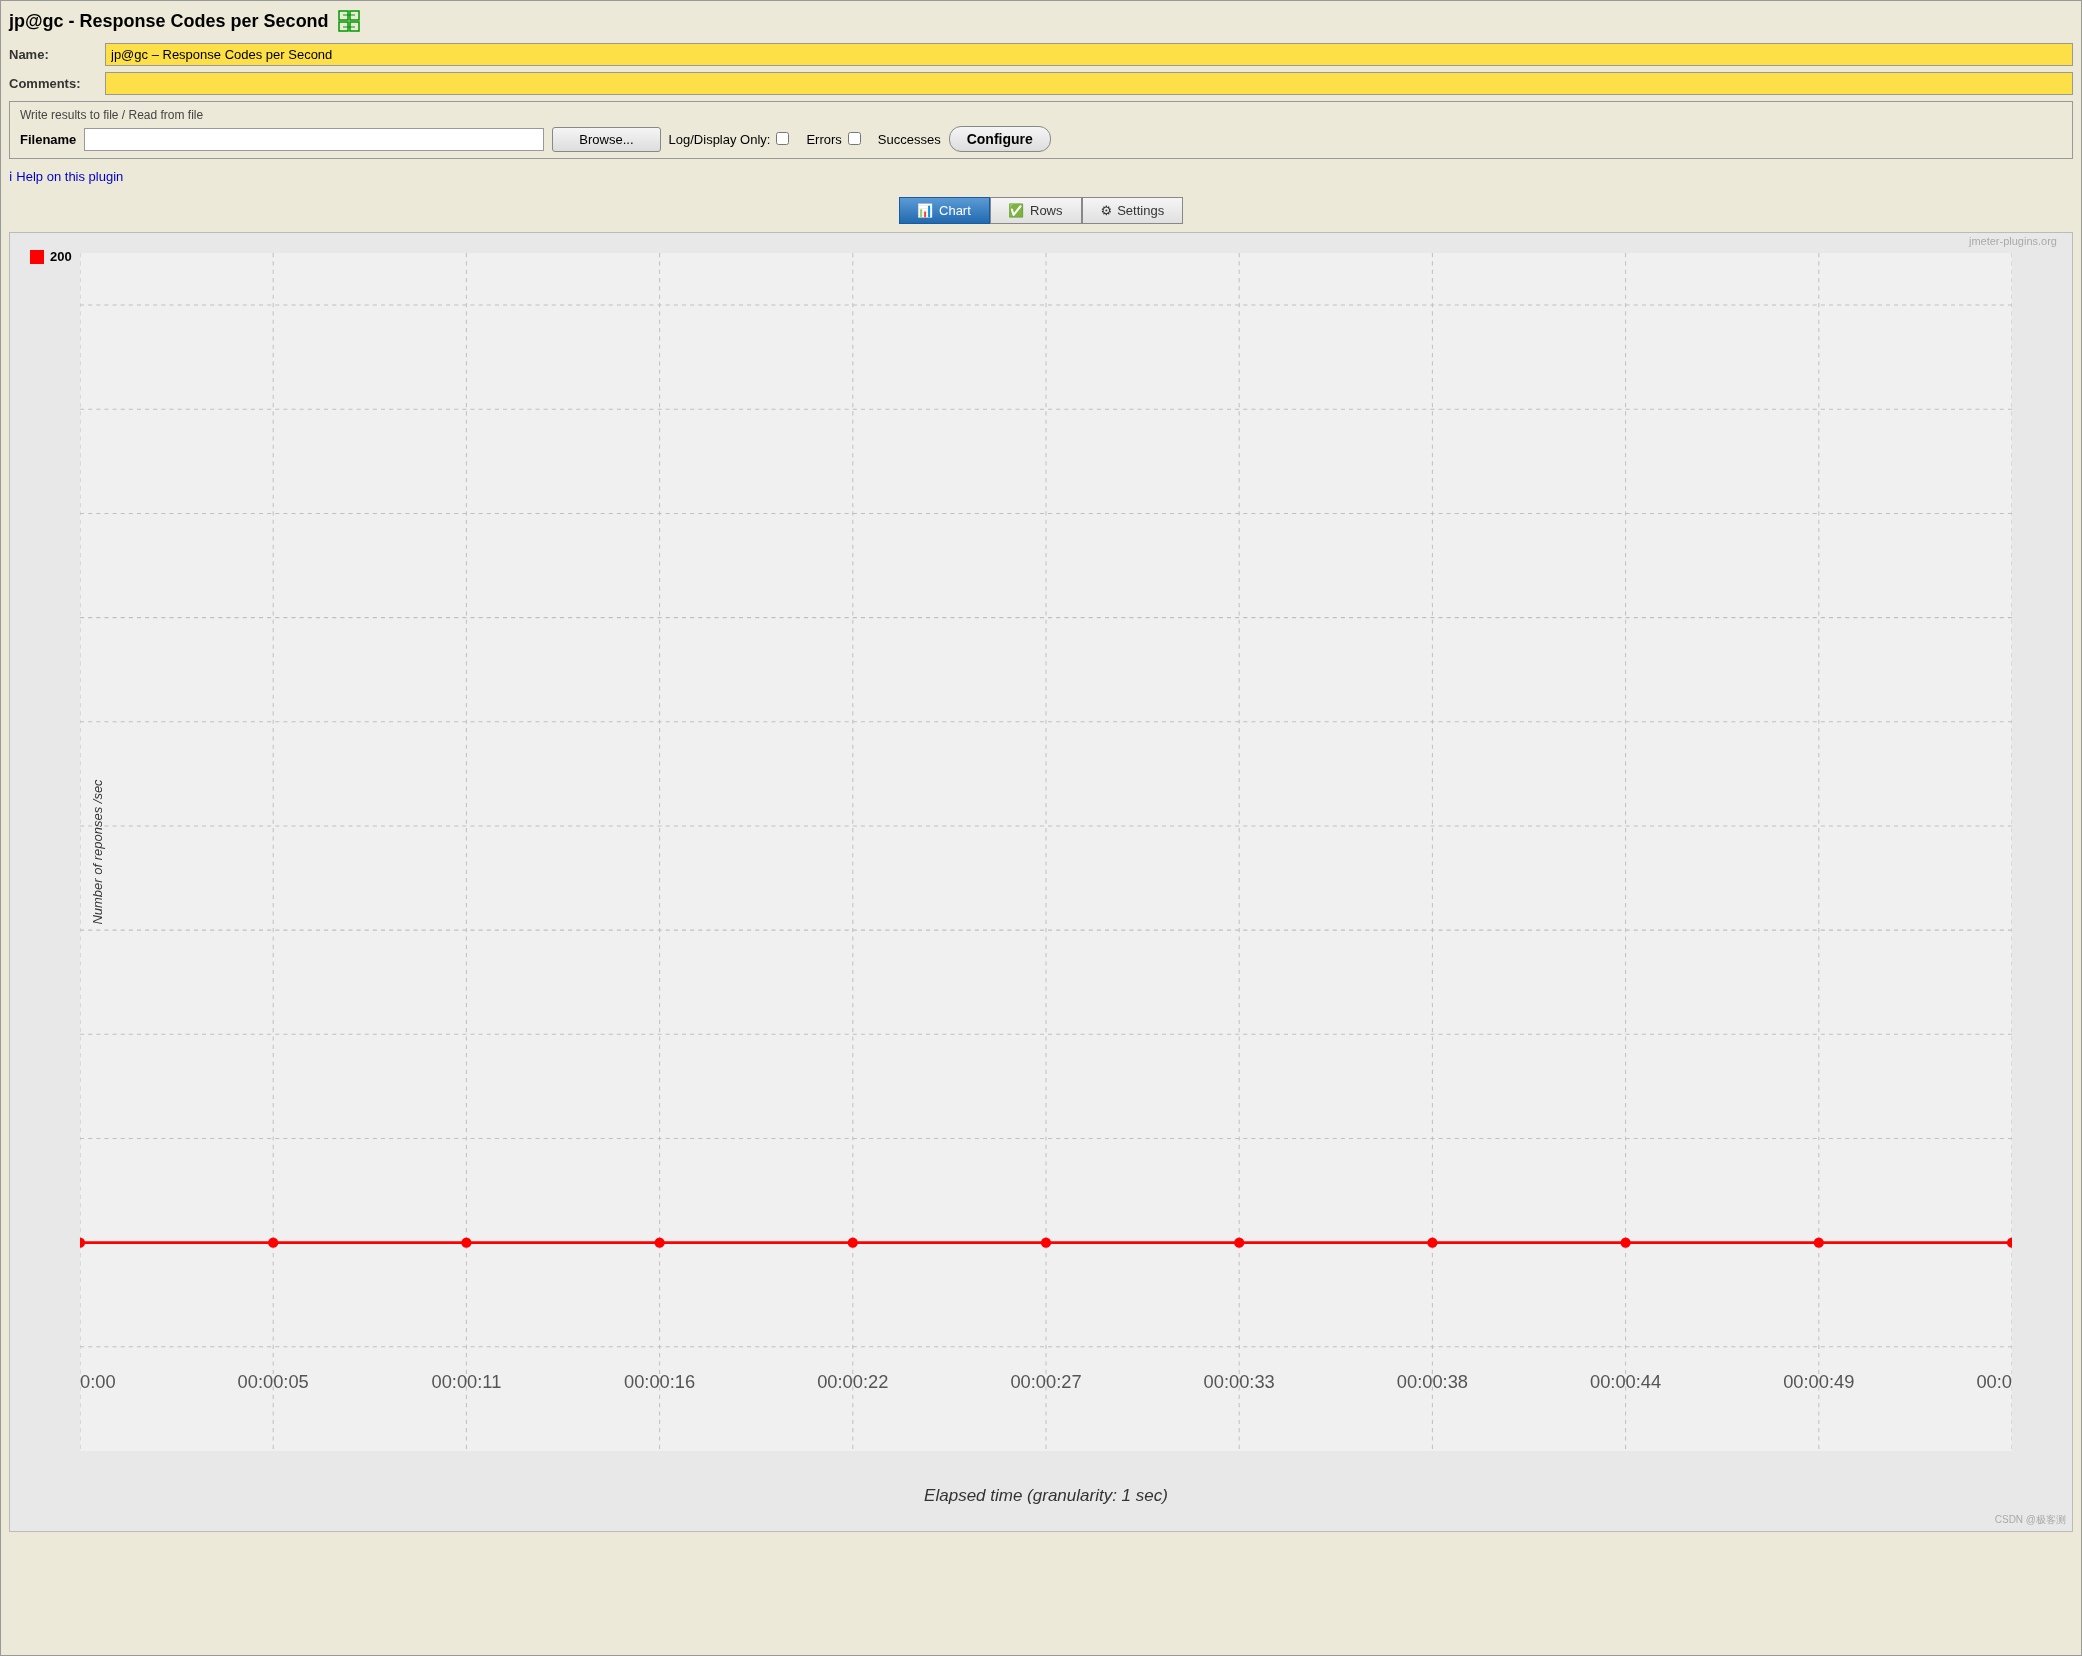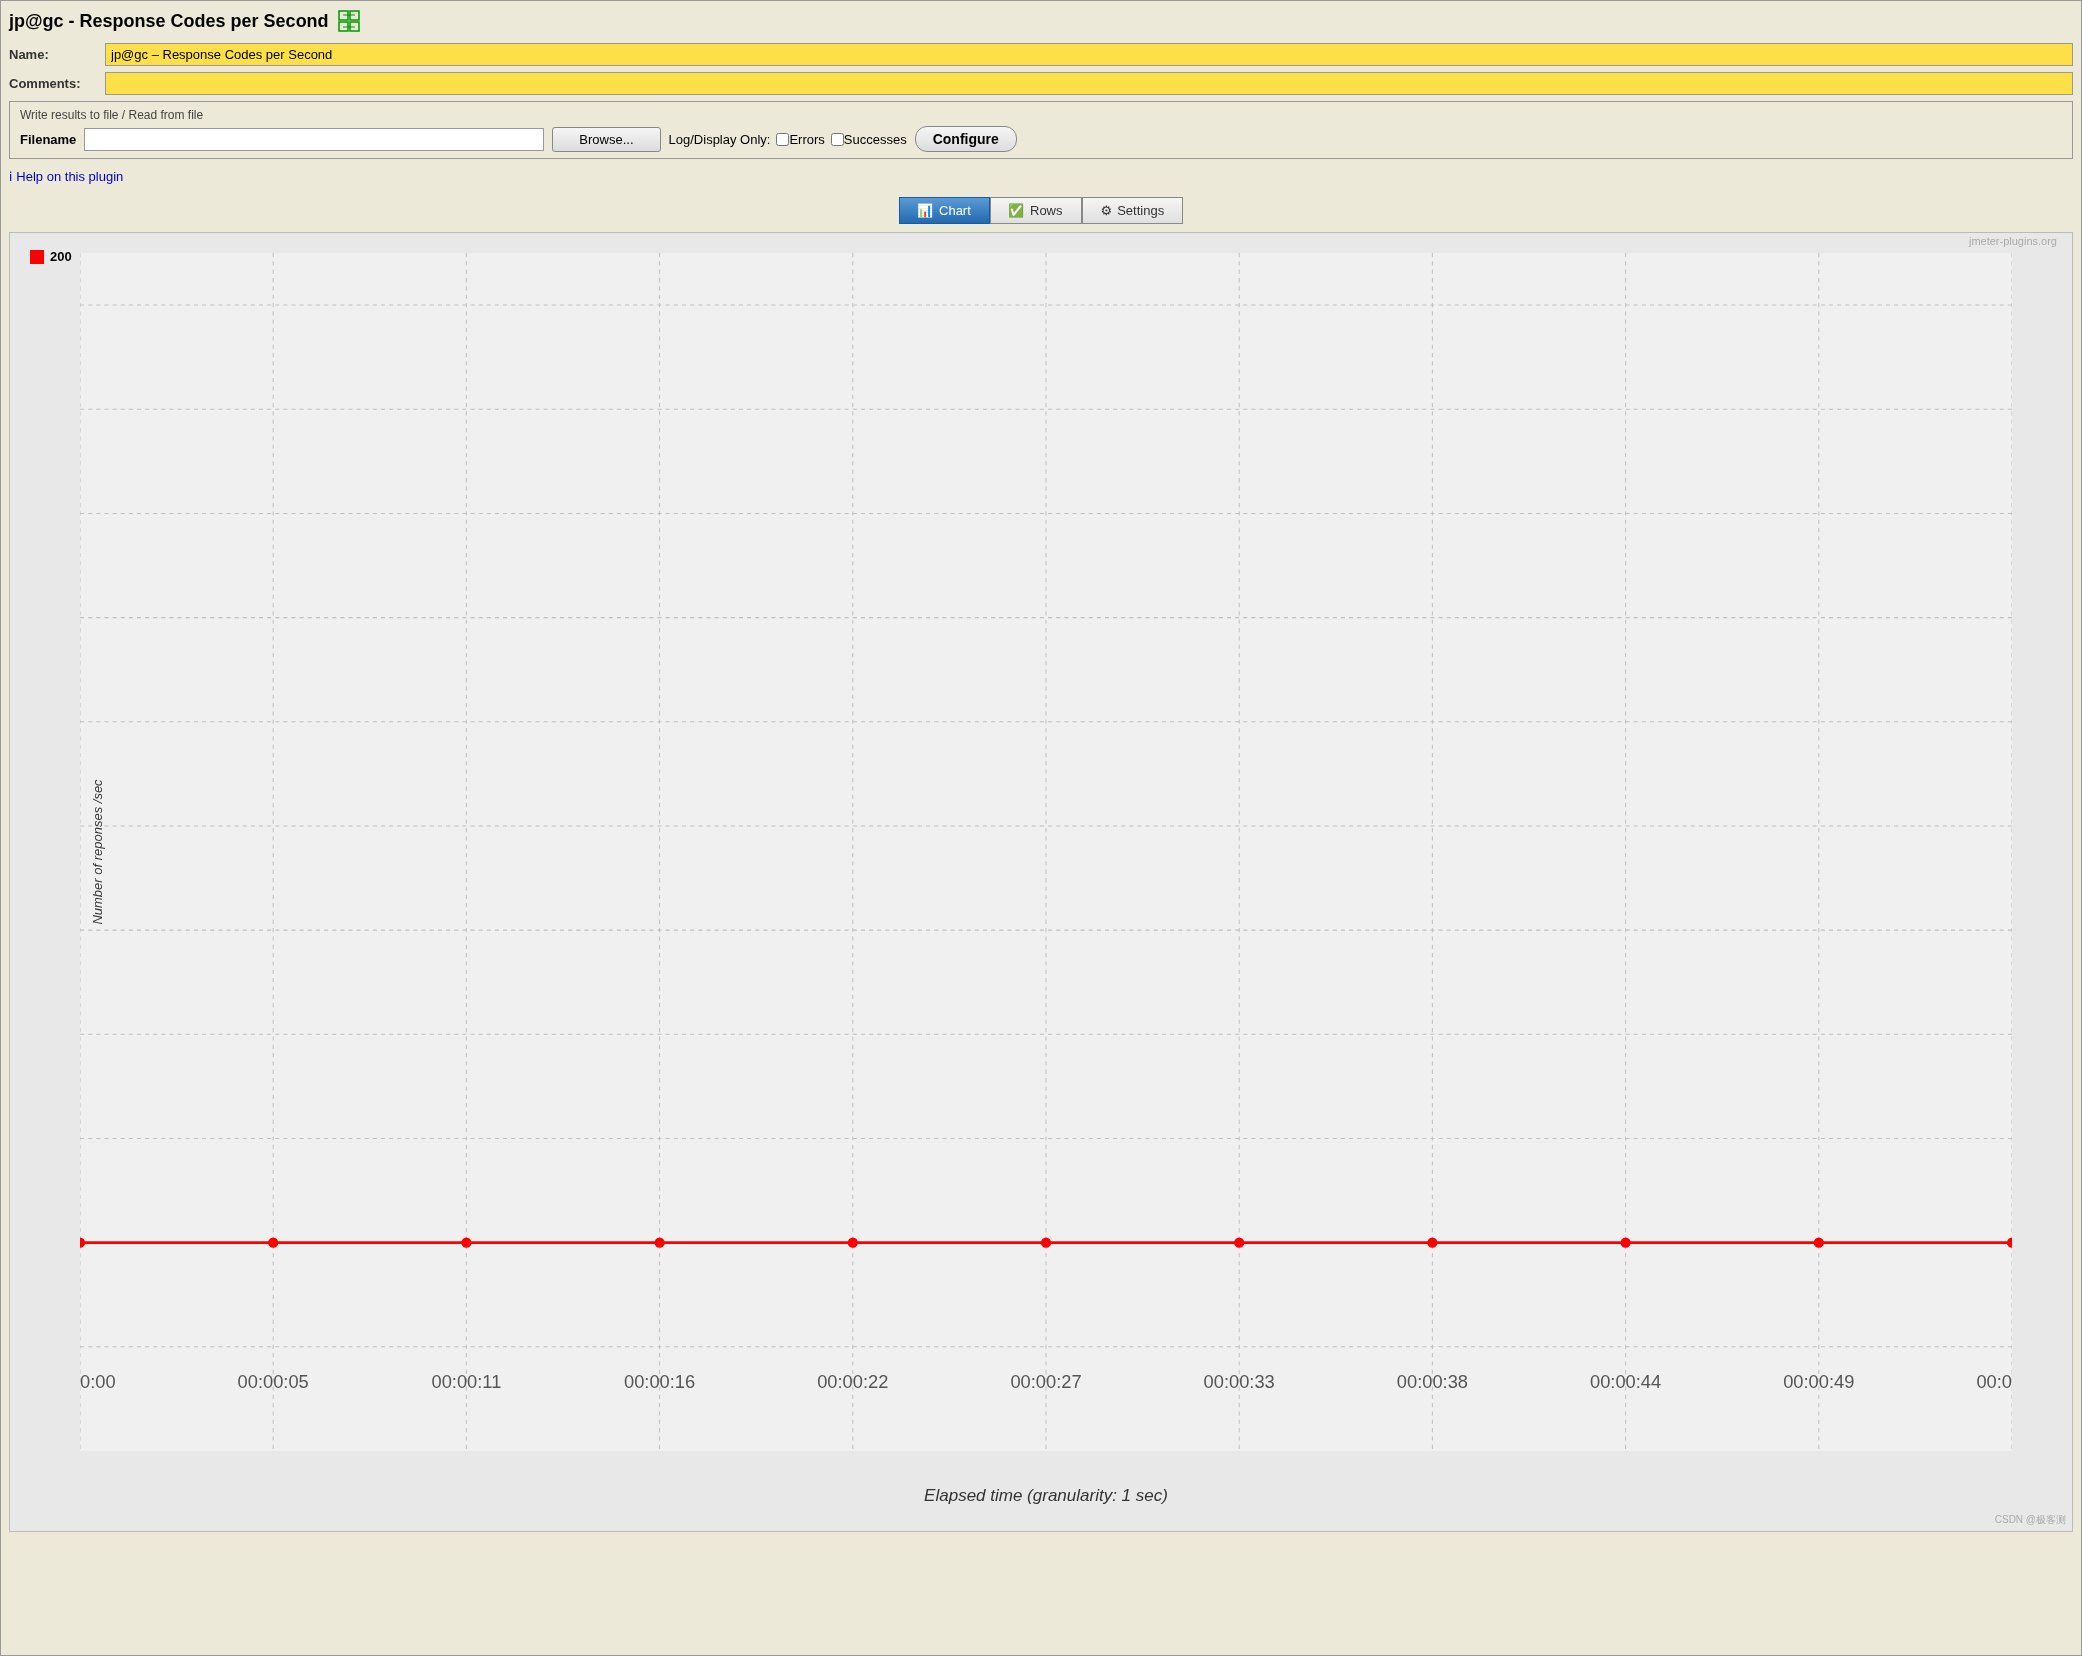--- a/index.html
+++ b/index.html
@@ -93,22 +93,22 @@
       border-radius: 12px;
     }
     .log-display-section {
       display: flex;
       align-items: center;
       gap: 6px;
       font-size: 13px;
     }
     .checkbox-item {
       display: flex;
-      align-items: center;
-      gap: 0;
+      align-items: flex-start;
+      gap: 17px;
     }
     .help-link {
       color: #0000cc;
       text-decoration: none;
       font-size: 13px;
       display: flex;
       align-items: center;
       gap: 4px;
       margin-bottom: 12px;
     }

